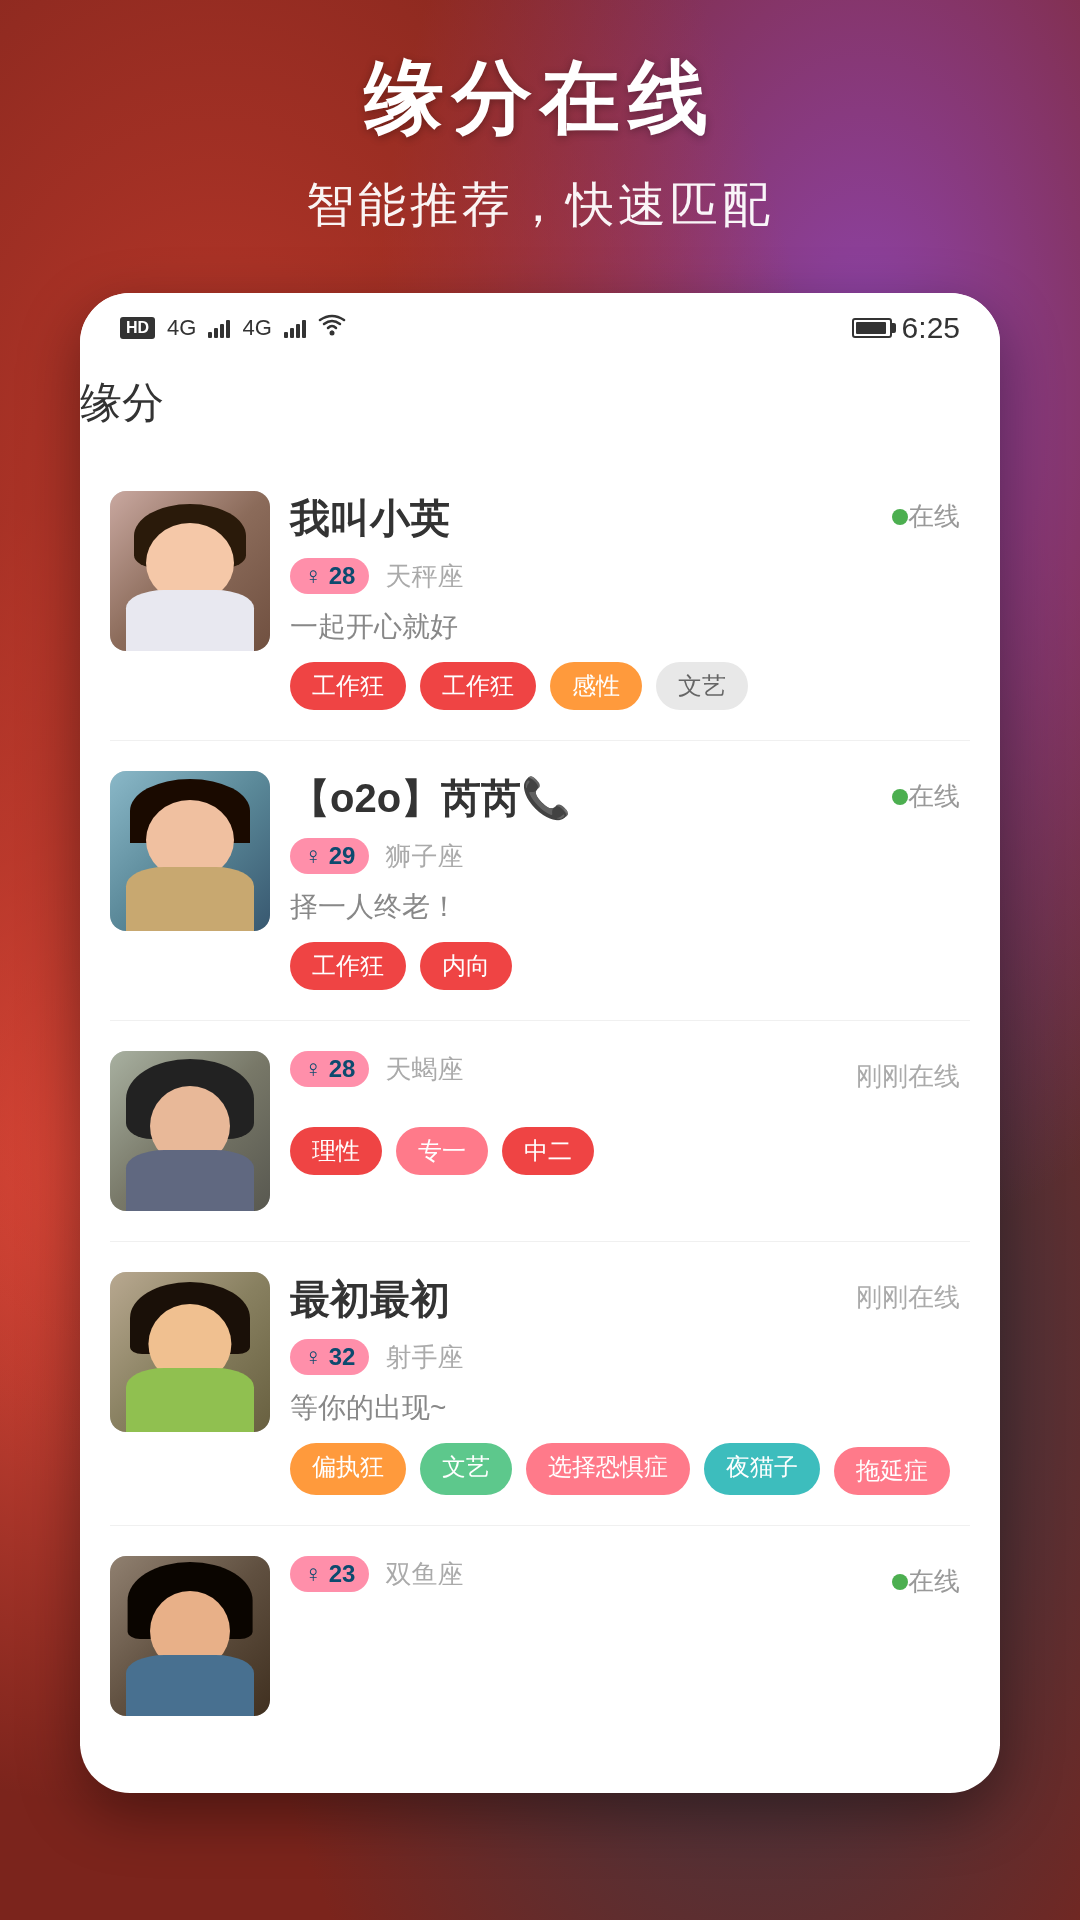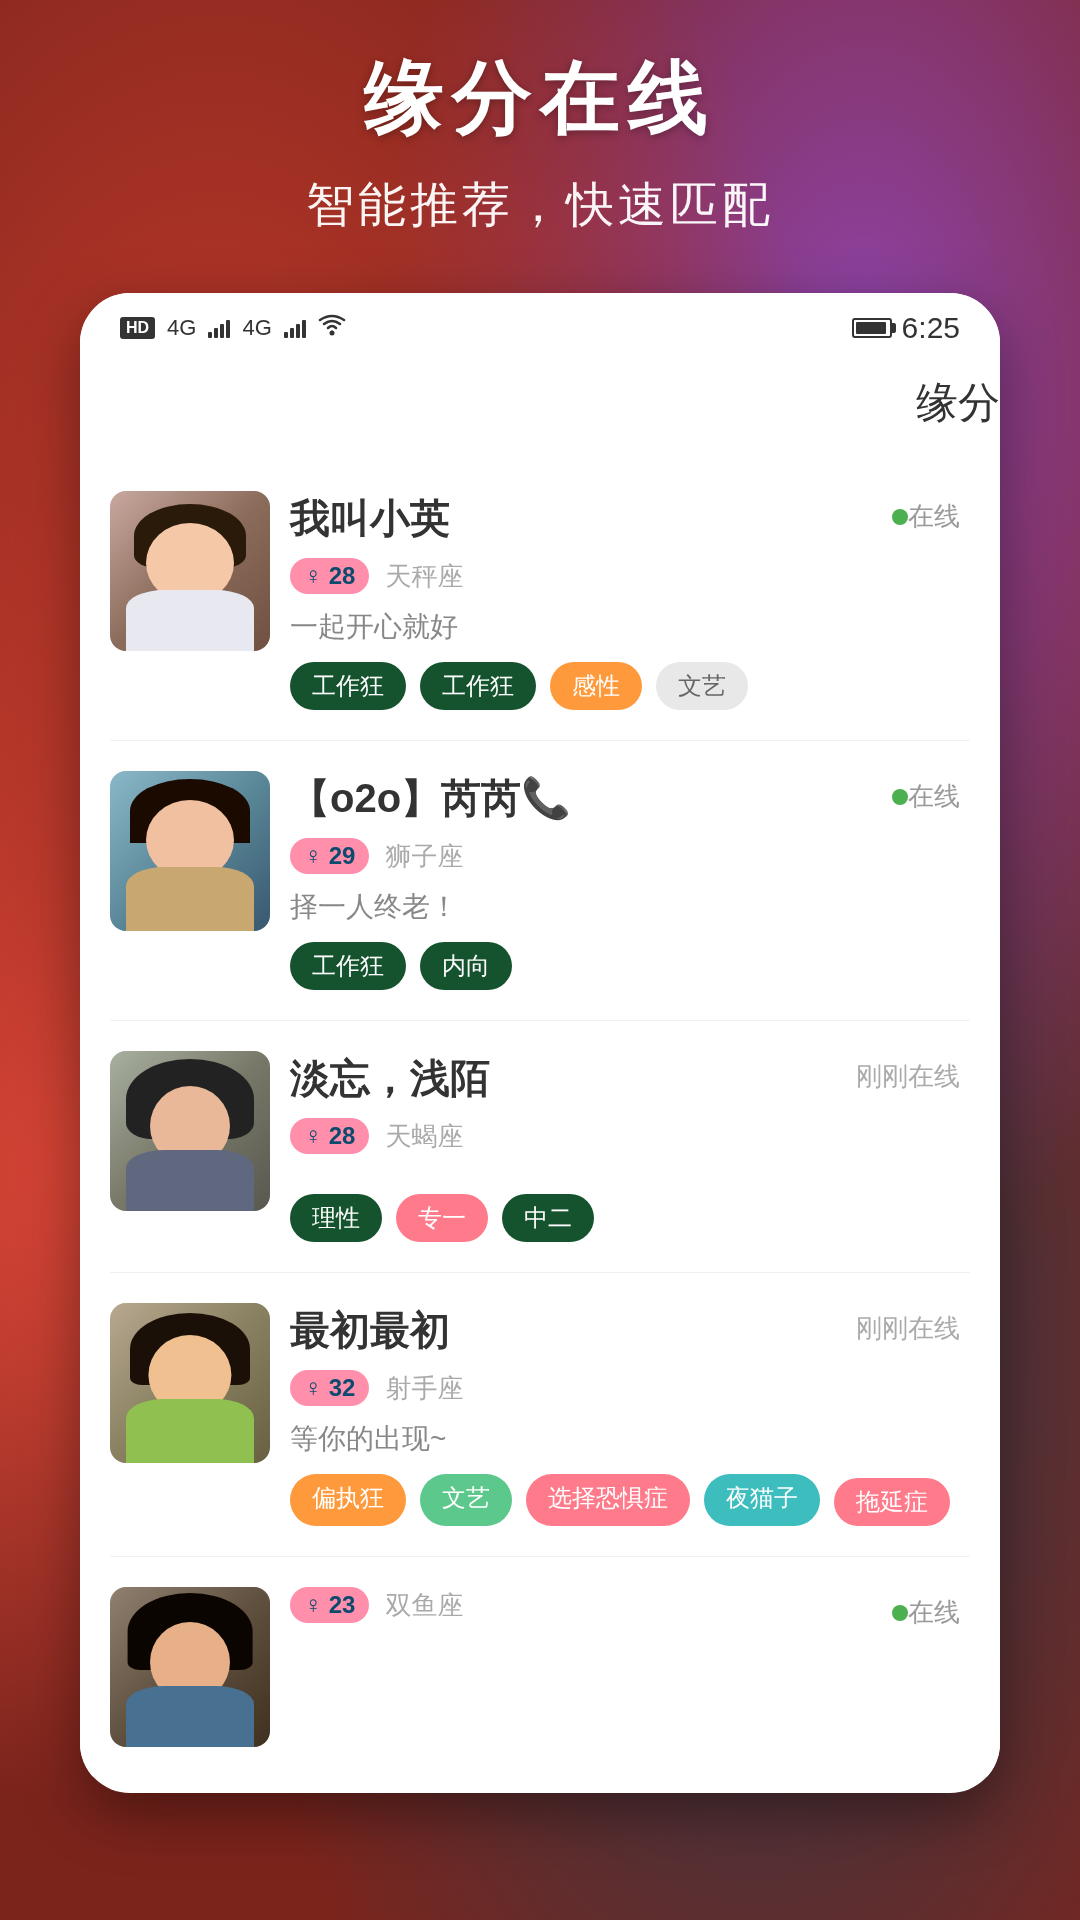--- a/index.html
+++ b/index.html
@@ -147,21 +147,21 @@
     }
 
     .time-text {
       font-size: 30px;
       font-weight: 500;
       color: #333;
     }
 
     
     .page-title-bar {
-      text-align: right;
+      text-align: left;
       padding: 20px 0 30px 0;
       background: white;
     }
 
     .page-title {
       font-size: 42px;
       color: #333;
       font-weight: 500;
     }
 
@@ -305,21 +305,21 @@
       gap: 14px;
     }
 
     .tag {
       padding: 8px 22px;
       border-radius: 30px;
       font-size: 24px;
       font-weight: 500;
     }
 
-    .tag-blue { background: #14532d; color: white; }
+    .tag-blue { background: #ef4444; color: white; }
     .tag-orange { background: #FF9A3C; color: white; }
     .tag-gray { background: #E8E8E8; color: #666; }
     .tag-pink { background: #FF7A8A; color: white; }
     .tag-green { background: #5DC88C; color: white; }
     .tag-teal { background: #3DBDBD; color: white; }
   </style>
 </head>
 <body>
 
 <div class="bg"></div>
@@ -430,23 +430,20 @@
 
     <div class="user-item">
       <div class="user-avatar">
         <div class="avatar-person" style="background: linear-gradient(135deg, #a8b0a0, #787868, #585850);">
           <div class="person-hair" style="background:#222; width:80%; top:5%; height:50%; border-radius:50% 50% 20% 20%;"></div>
           <div class="person-face" style="background:#e8b898; top:22%; width:50%;"></div>
           <div class="person-body" style="background:#606880; height:38%;"></div>
         </div>
       </div>
       <div class="user-info">
-        <div class="user-name-row">
-          <span class="user-name">淡忘，浅陌</span>
-        </div>
         <div class="user-meta">
           <span class="gender-age-badge female-badge">♀ 28</span>
           <span class="zodiac">天蝎座</span>
         </div>
         <div class="user-bio" style="min-height:10px;"></div>
         <div class="tags">
           <span class="tag tag-blue">理性</span>
           <span class="tag tag-pink">专一</span>
           <span class="tag tag-blue">中二</span>
         </div>

